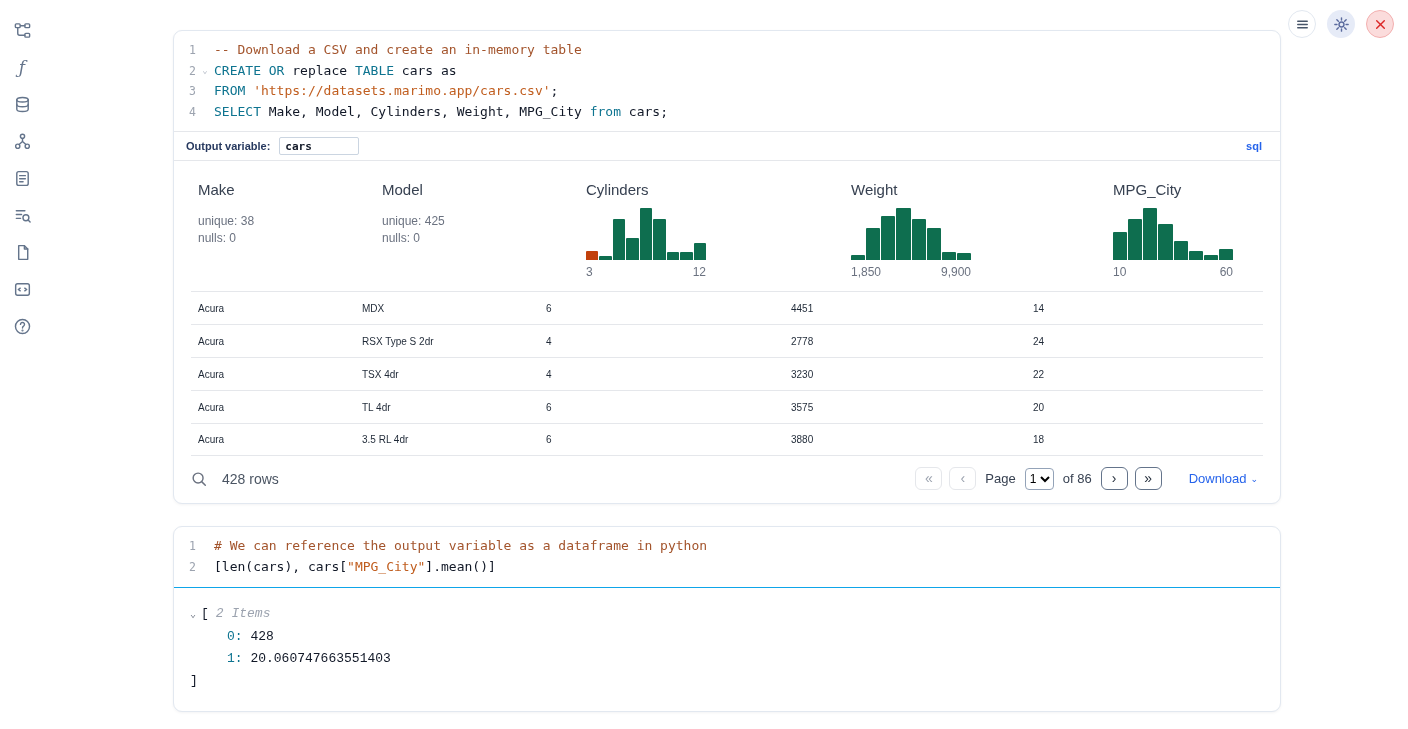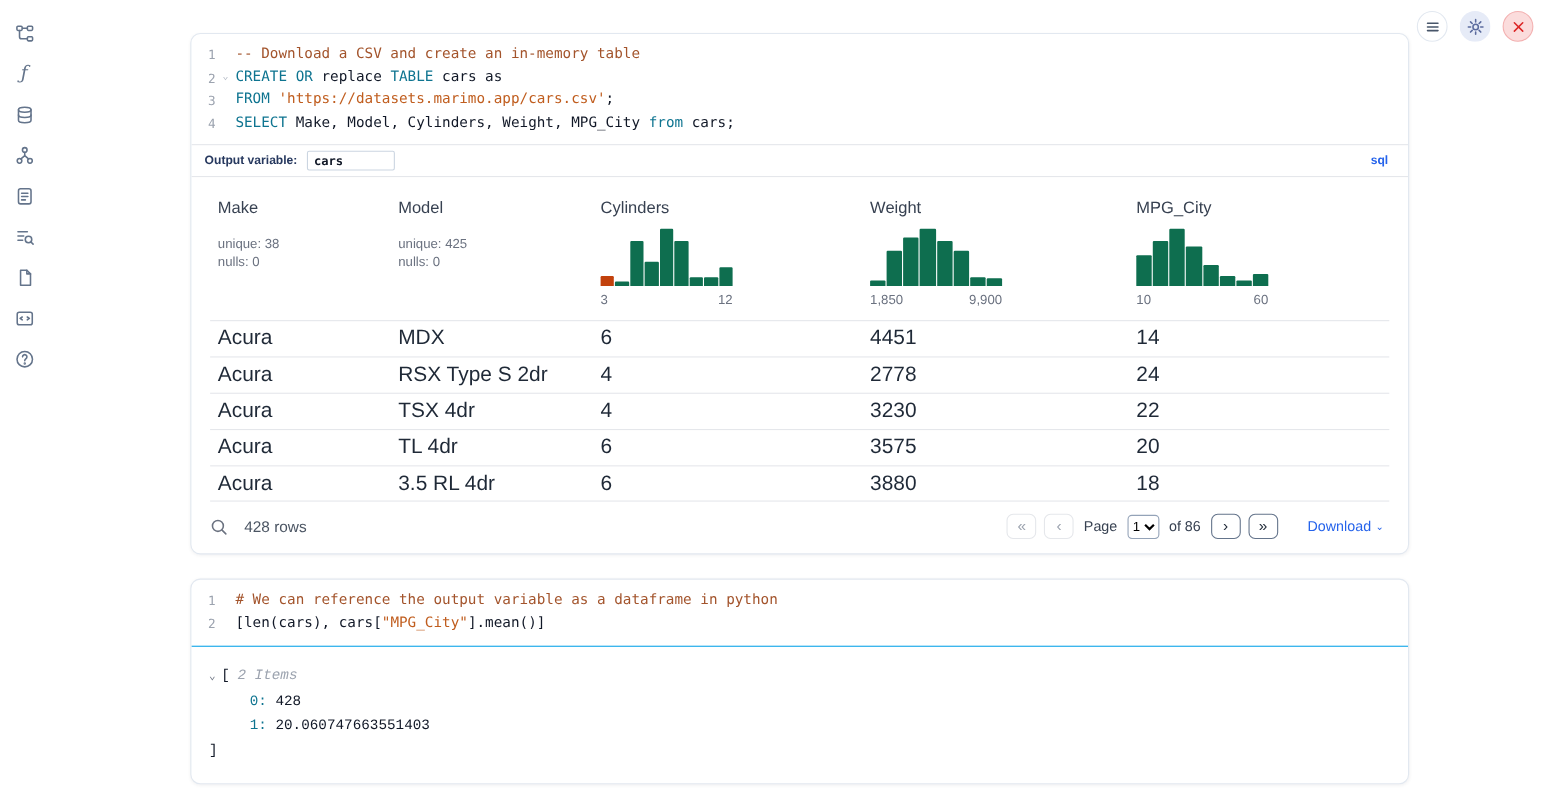--- a/index.html
+++ b/index.html
@@ -41,31 +41,31 @@
     border-top:1px solid #e5e7eb; padding:5px 12px; }
   .outvar-label { font-size:11px; font-weight:bold; color:#27395f; }
   .outvar-input { width:80px; height:18px; border:1px solid #cbd5e1; border-radius:2px;
     font-family:"DejaVu Sans Mono", monospace; font-size:11px; font-weight:bold;
     color:#111827; padding:0 5px; }
   .lang-badge { margin-left:auto; color:#2563eb; font-size:11px; font-weight:bold;
     background:none; border:none; cursor:pointer; }
   
   .table-section { padding:14px 17px 0; border-top:1px solid #e5e7eb; }
   .thead, .trow { display:grid; grid-template-columns:164px 184px 245px 242px 1fr; }
-  .thead { padding:6px 0 12px; }
+  .thead { padding:6px 0 12px;gap:20px; }
   .th { padding-left:7px; }
   .col-name { font-size:15px; color:#374151; background:none; border:none; padding:0; cursor:pointer; font-family:inherit; }
   .stats { margin-top:14px; }
   .stat { font-size:12px; color:#6b7280; line-height:16.5px; }
   .hist { margin-top:9px; width:120px; }
   .bars { display:flex; align-items:flex-end; height:52px; gap:1px; }
   .bar { flex:1; border-radius:1px 1px 0 0; }
   .hist-labels { display:flex; justify-content:space-between; font-size:12px; color:#6b7280; margin-top:5px; }
   .trow { border-top:1px solid #e5e7eb; height:33px; align-items:center;
-    font-size:19px; color:#1f2937; }
+    font-size:10px; color:#1f2937; }
   .trow:last-child { border-bottom:1px solid #e5e7eb; }
   .td { padding-left:7px; }
   
   .table-footer { display:flex; align-items:center; padding:11px 16px 13px; }
   .search-btn { background:none; border:none; color:#6b7280; padding:0; cursor:pointer;
     display:flex; align-items:center; }
   .row-count { font-size:14px; color:#4b5563; margin-left:14px; }
   .pager { margin-left:auto; display:flex; align-items:center; gap:7px; }
   .pg-btn { width:27px; height:23px; border-radius:6px; border:1px solid #e5e7eb; background:#fff;
     color:#9ca3af; font-size:14px; line-height:1; display:flex; align-items:center; justify-content:center;

